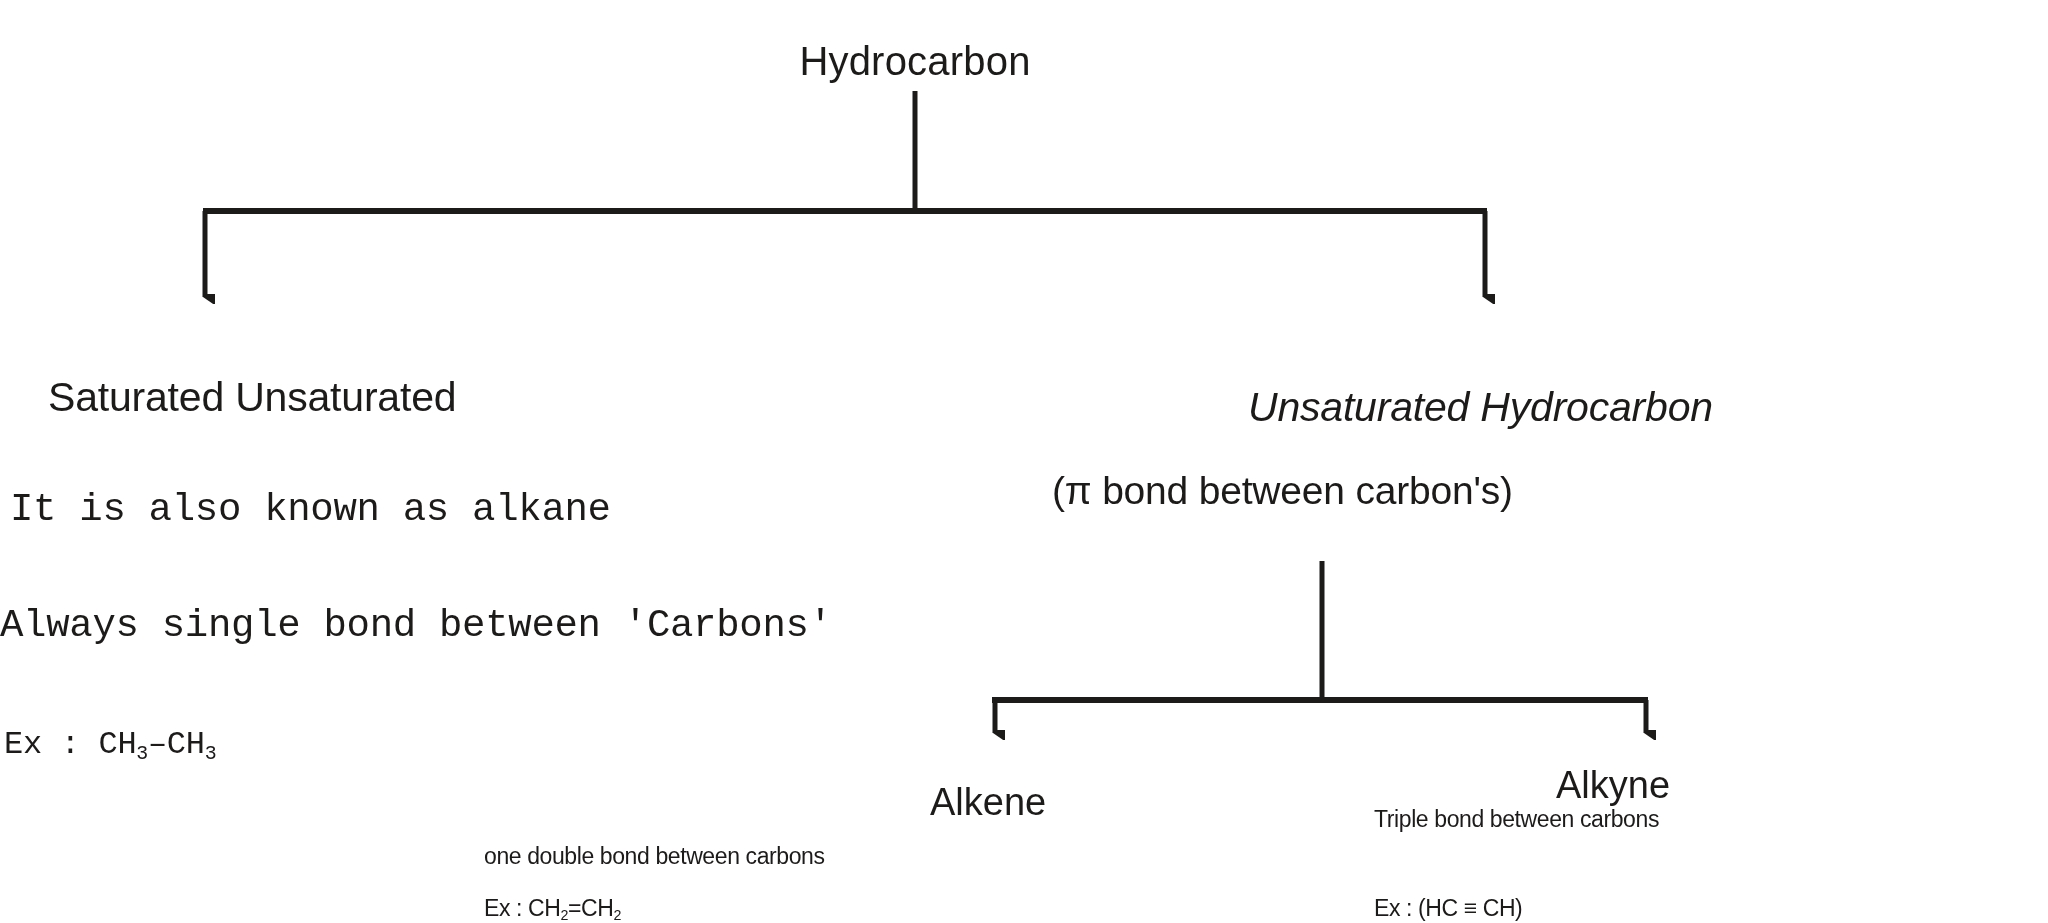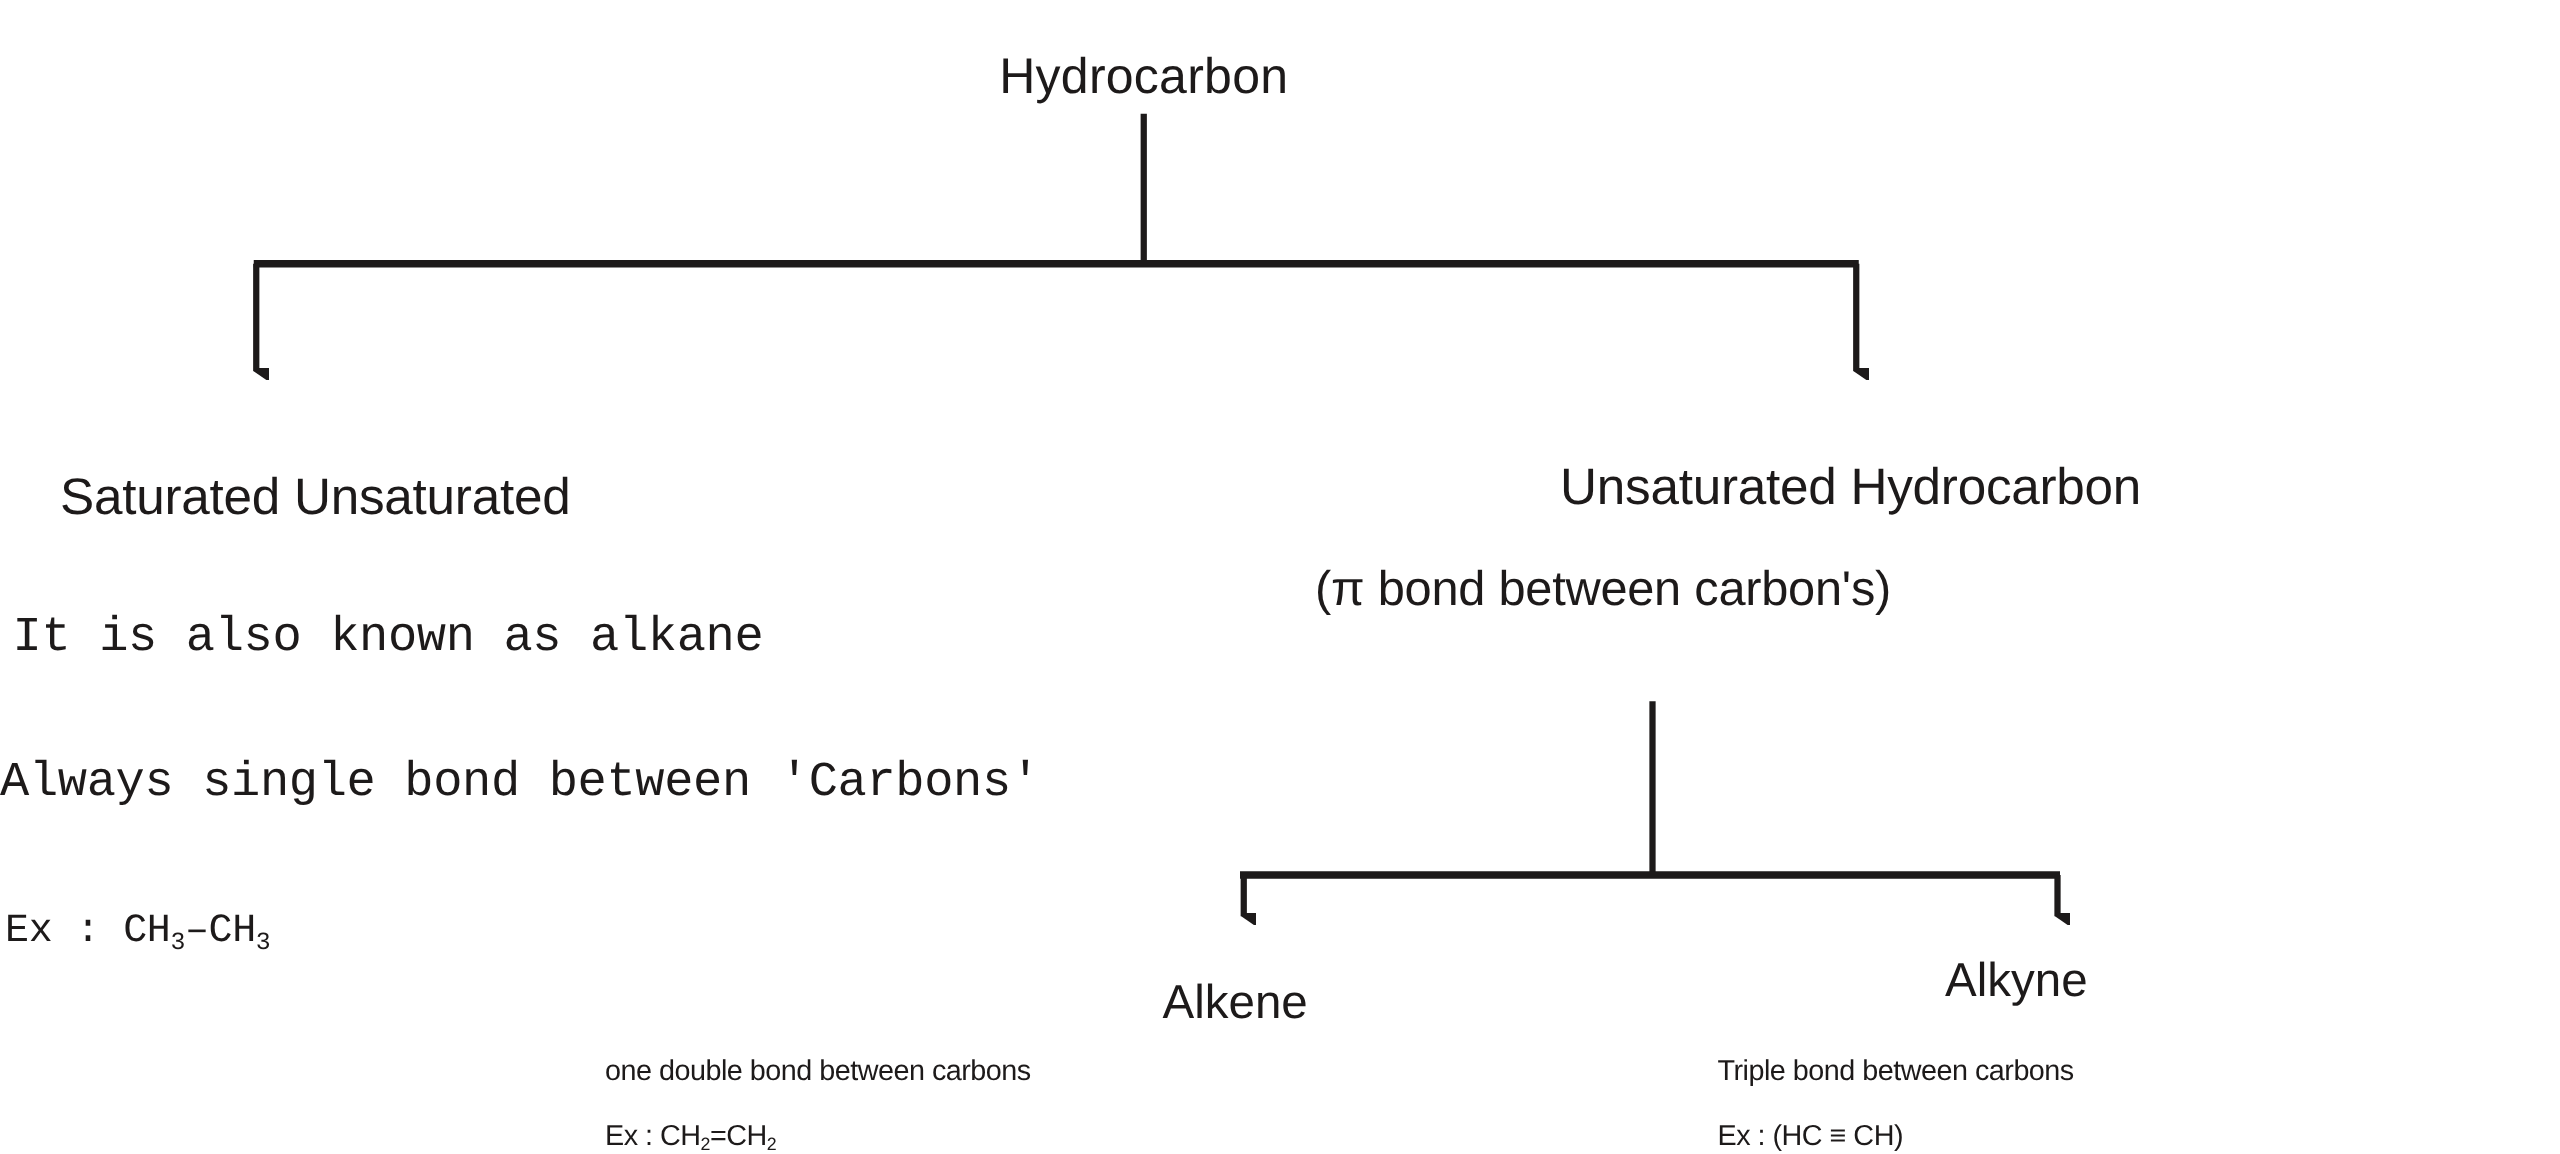--- a/index.html
+++ b/index.html
@@ -32,50 +32,50 @@
     text-align: center;
     font-size: 40px;
     letter-spacing: 0.2px;
   }
   
   .branch-head {
     font-size: 41px;
     letter-spacing: -0.2px;
   }
   #sat-head  { left: 48px;  top: 338px; }
-  #unsat-head{ left: 1248px; top: 330px; }
+  #unsat-head{ left: 1248px; top: 348px; font-style: italic; }
   
   .desc {
     font-size: 39px;
     letter-spacing: -0.3px;
     font-family: Liberation Mono, monospace;
   }
   #sat-line1 { left: 10px; top: 452px; }
   #sat-line2 { left: 0px;  top: 568px; }
   #sat-ex    { left: 4px;  top: 690px; font-size: 32px; }
   
   #pi-note {
     left: 1052px;
-    top: 413px;
+    top: 432px;
     font-size: 39px;
     letter-spacing: -0.2px;
   }
   
   .leaf-title {
     font-size: 38px;
   }
   #alkene-title { left: 930px;  top: 744px; }
   #alkyne-title { left: 1556px; top: 727px; }
   .leaf-desc {
     font-size: 23px;
     letter-spacing: -0.4px;
   }
   #alkene-desc { left: 484px;  top: 806px; }
   #alkene-ex   { left: 484px;  top: 858px; }
-  #alkyne-desc { left: 1374px; top: 806px; }
+  #alkyne-desc { left: 1374px; top: 769px; }
   #alkyne-ex   { left: 1374px; top: 858px; }
 
   sub {
     font-size: 0.62em;
     vertical-align: baseline;
     position: relative;
     top: 0.30em;
   }
 
   svg.connectors {

